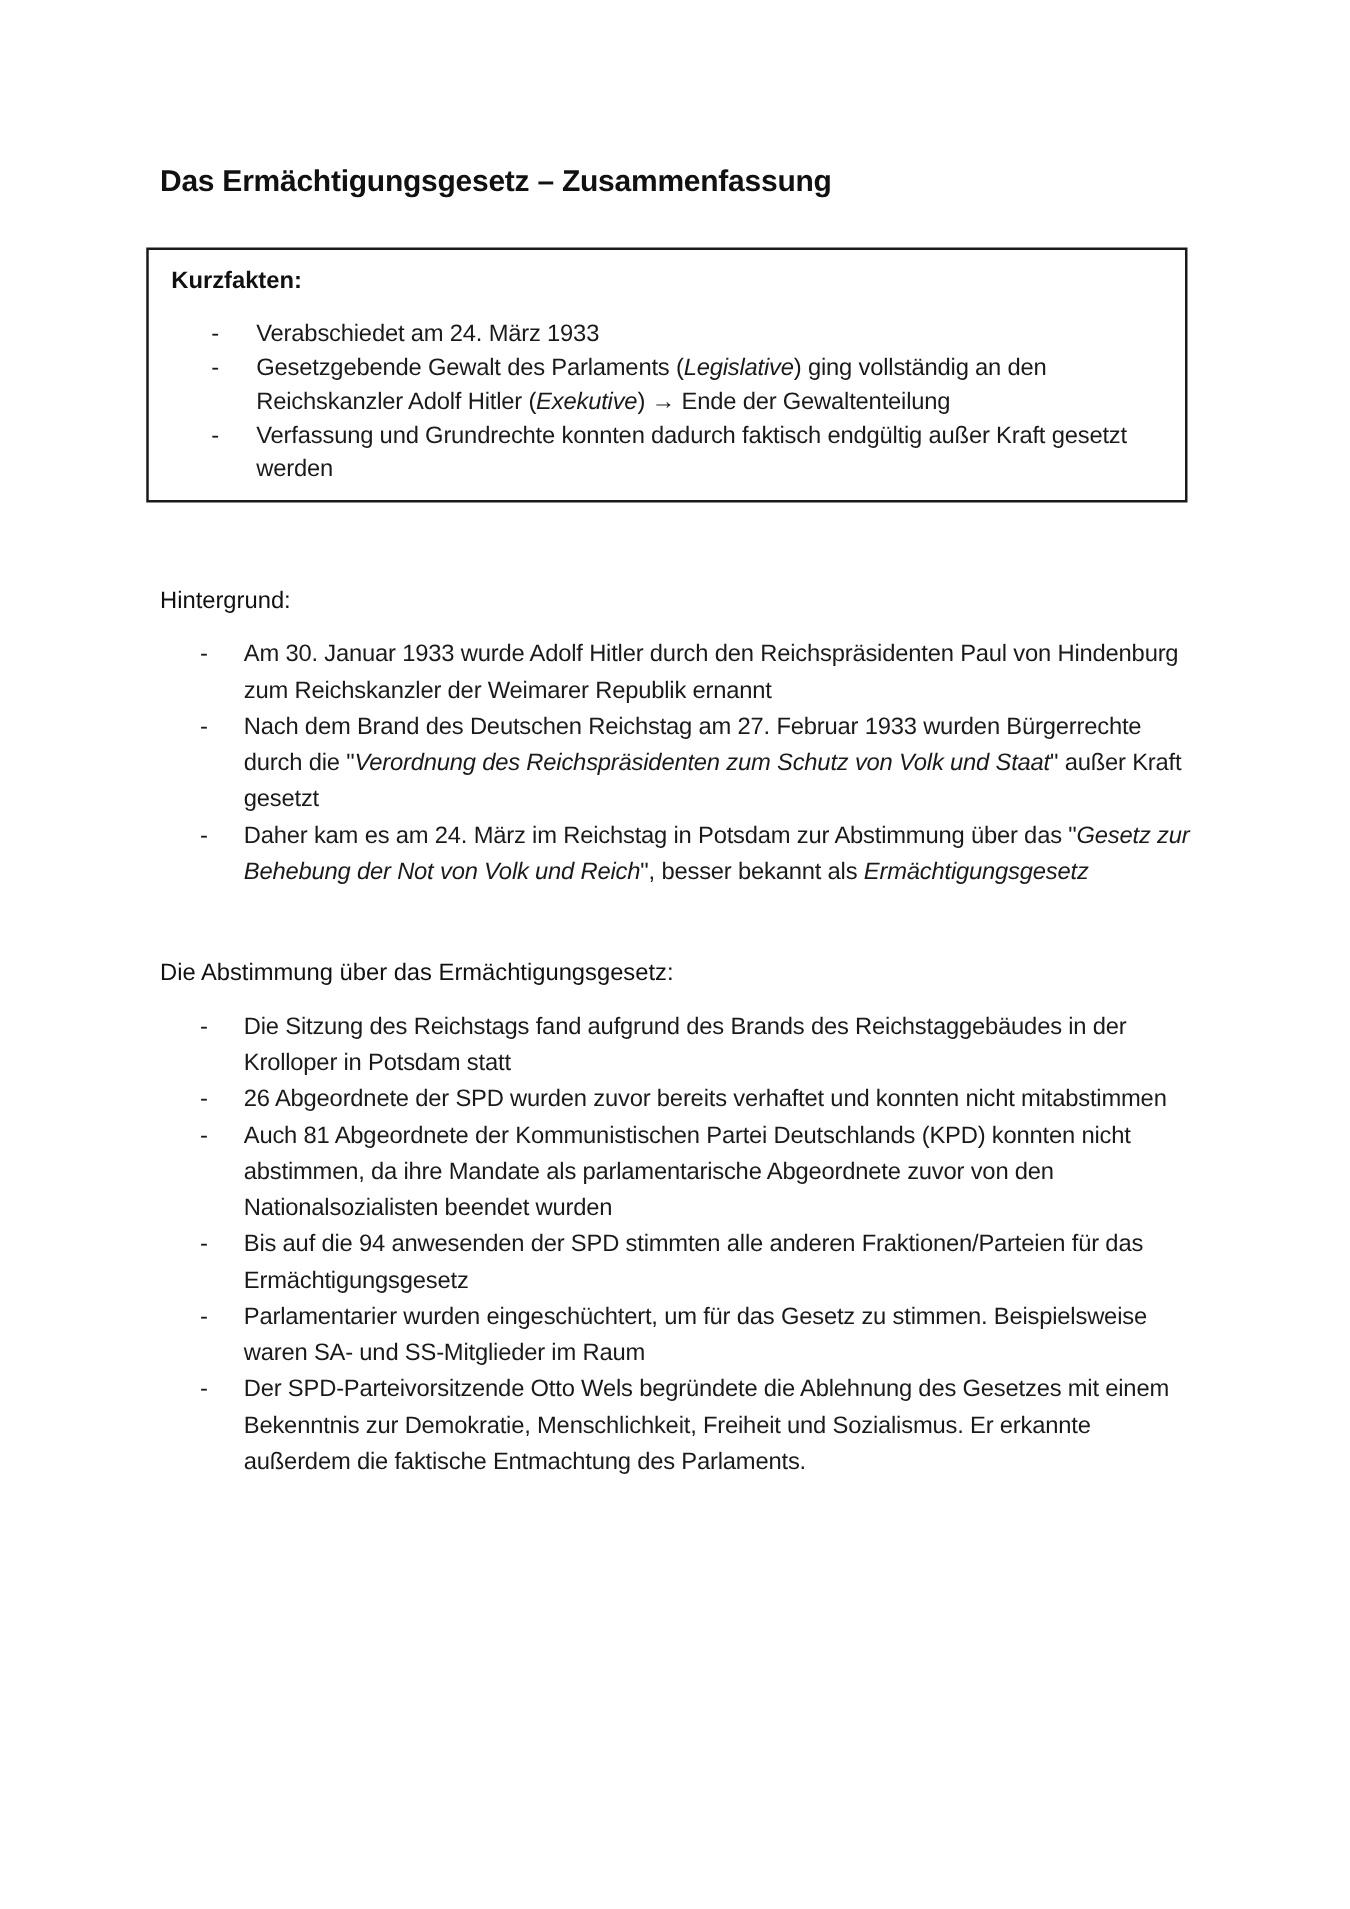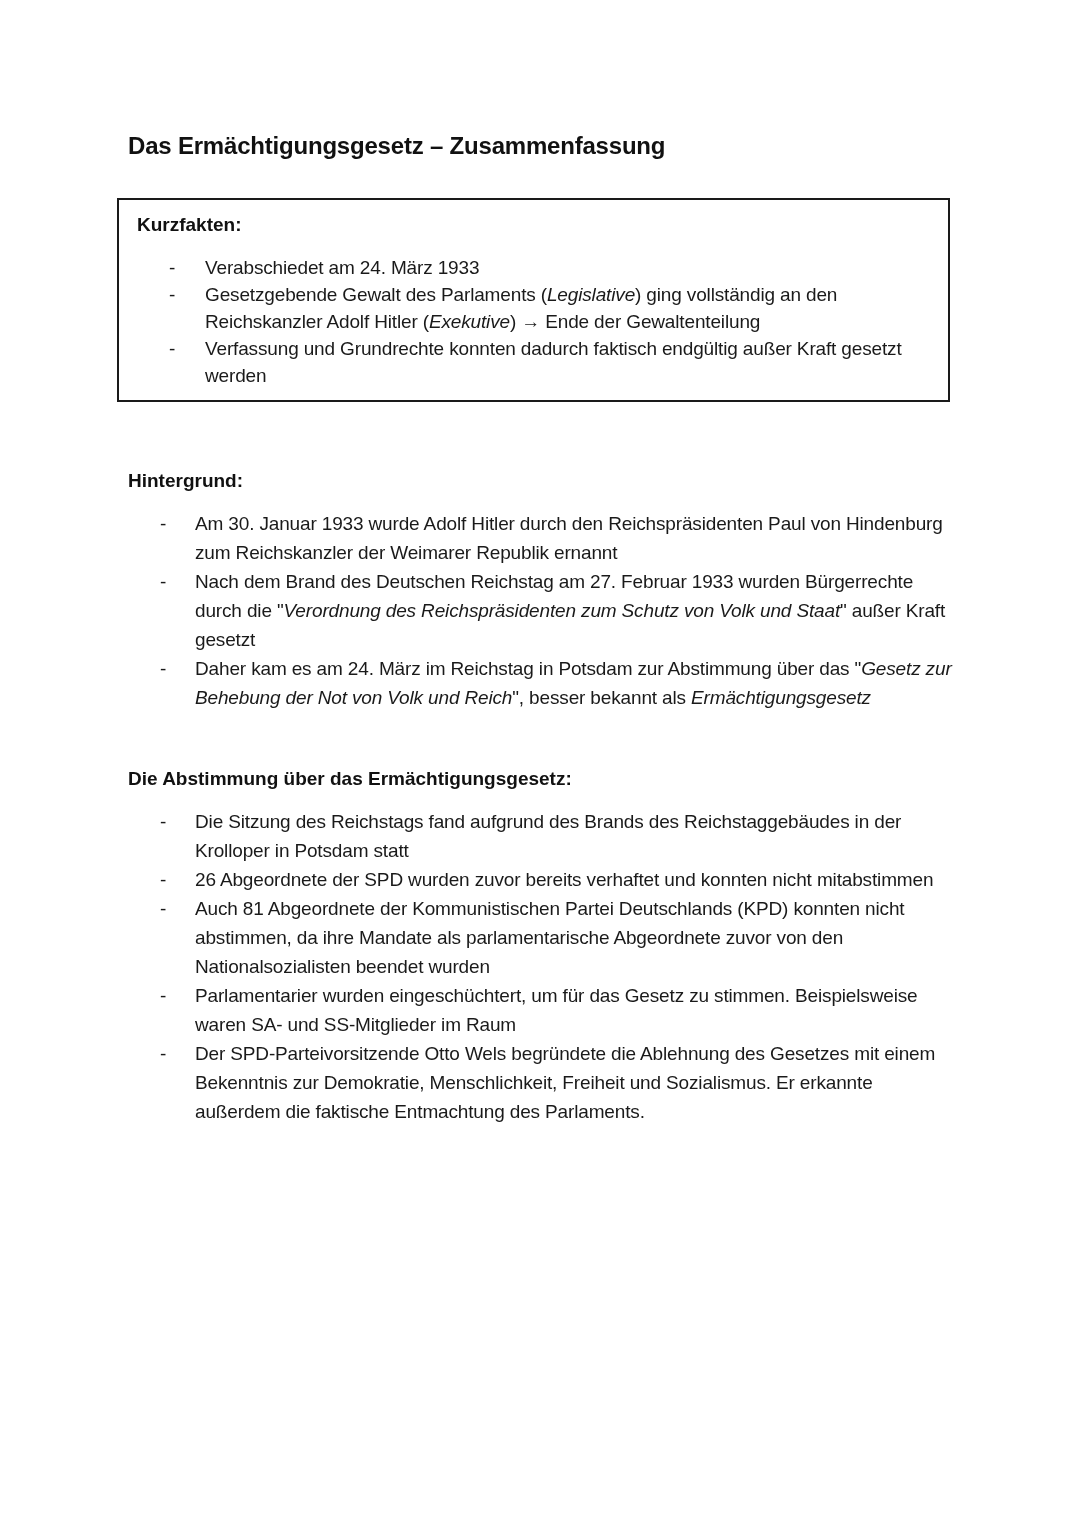--- a/index.html
+++ b/index.html
@@ -57,21 +57,21 @@
     position: absolute;
     left: 32px;
     top: 0;
   }
   .factbox ul.dash-list { margin-top: 16px; }
   .factbox ul.dash-list li { line-height: 27px; padding-left: 68px; }
   .section-hintergrund { margin-top: 64px; }
   .section-abstimmung { margin-top: 52px; }
   .section-heading {
     font-size: 19px;
-    font-weight: bold;
+    font-weight: normal;
     line-height: 29px;
     color: #111111;
   }
   .section ul.dash-list { margin-top: 14px; }
   .it { font-style: italic; }
 </style>
 </head>
 <body>
 
 <div class="page">
@@ -95,18 +95,19 @@
         <li><span>Daher kam es am 24. März im Reichstag in Potsdam zur Abstimmung über das "</span><span class="it">Gesetz zur Behebung der Not von Volk und Reich</span><span>", besser bekannt als </span><span class="it">Ermächtigungsgesetz</span></li>
       </ul>
   </div>
 
   <div class="section section-abstimmung">
     <div class="section-heading">Die Abstimmung über das Ermächtigungsgesetz:</div>
     <ul class="dash-list">
         <li><span>Die Sitzung des Reichstags fand aufgrund des Brands des Reichstaggebäudes in der Krolloper in Potsdam statt</span></li>
         <li><span>26 Abgeordnete der SPD wurden zuvor bereits verhaftet und konnten nicht mitabstimmen</span></li>
         <li><span>Auch 81 Abgeordnete der Kommunistischen Partei Deutschlands (KPD) konnten nicht abstimmen, da ihre Mandate als parlamentarische Abgeordnete zuvor von den Nationalsozialisten beendet wurden</span></li>
+        <li><span>Bis auf die 94 anwesenden der SPD stimmten alle anderen Fraktionen/Parteien für das Ermächtigungsgesetz</span></li>
         <li><span>Parlamentarier wurden eingeschüchtert, um für das Gesetz zu stimmen. Beispielsweise waren SA- und SS-Mitglieder im Raum</span></li>
         <li><span>Der SPD-Parteivorsitzende Otto Wels begründete die Ablehnung des Gesetzes mit einem Bekenntnis zur Demokratie, Menschlichkeit, Freiheit und Sozialismus. Er erkannte außerdem die faktische Entmachtung des Parlaments.</span></li>
       </ul>
   </div>
 
 </div>
 
 </body></html>

